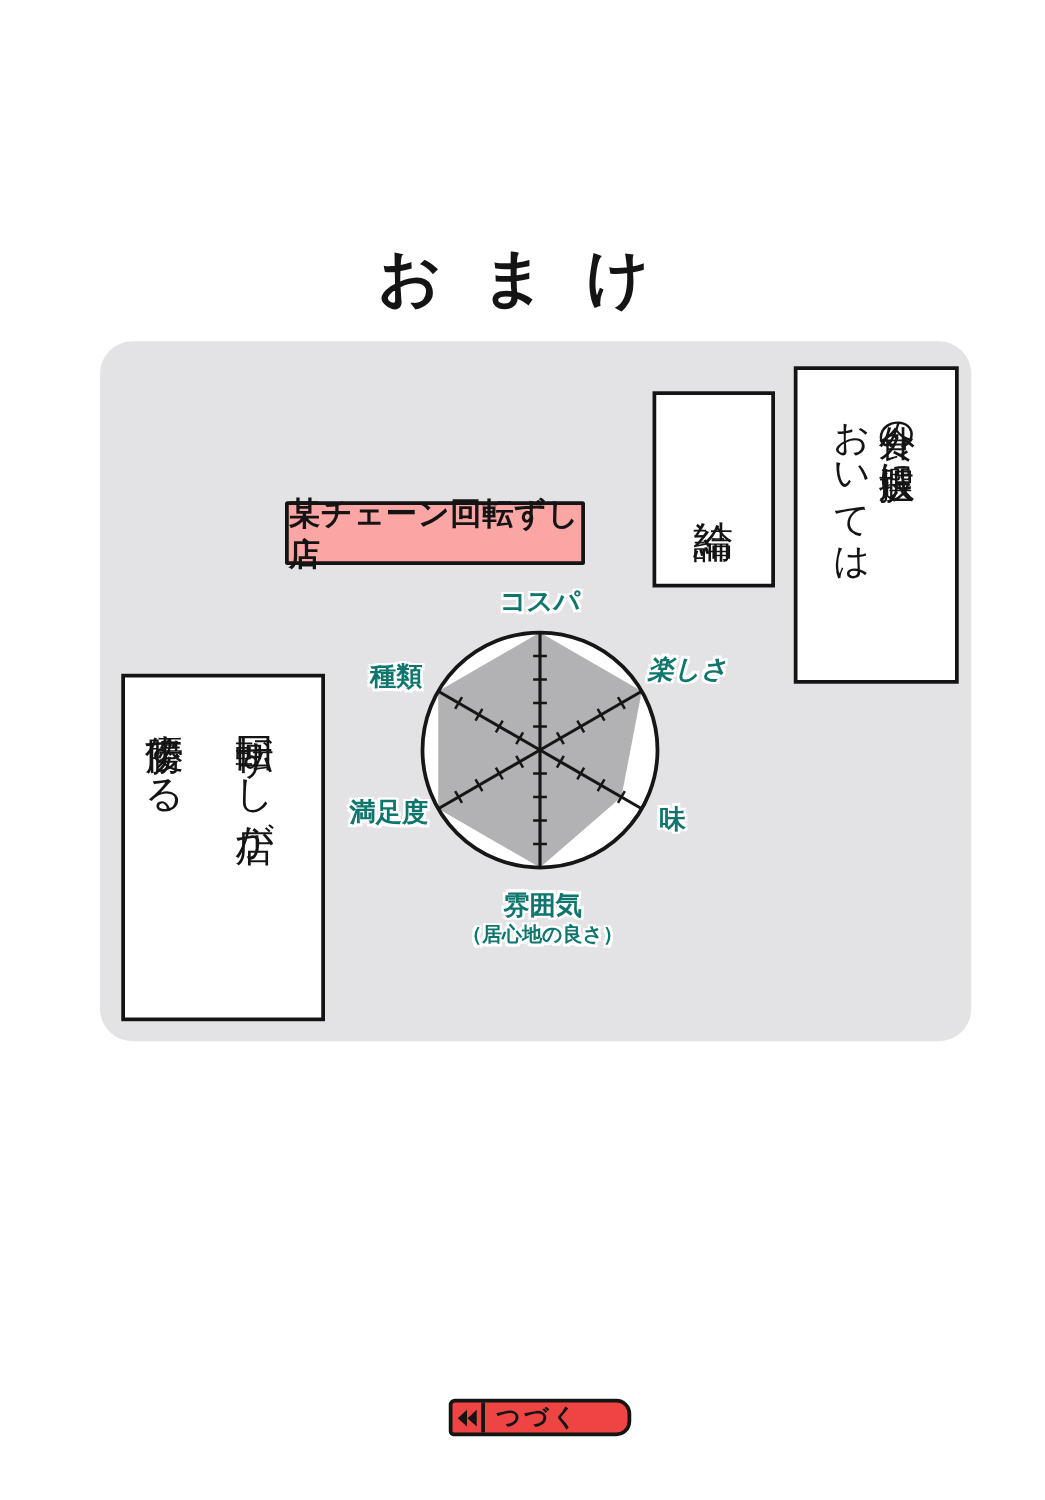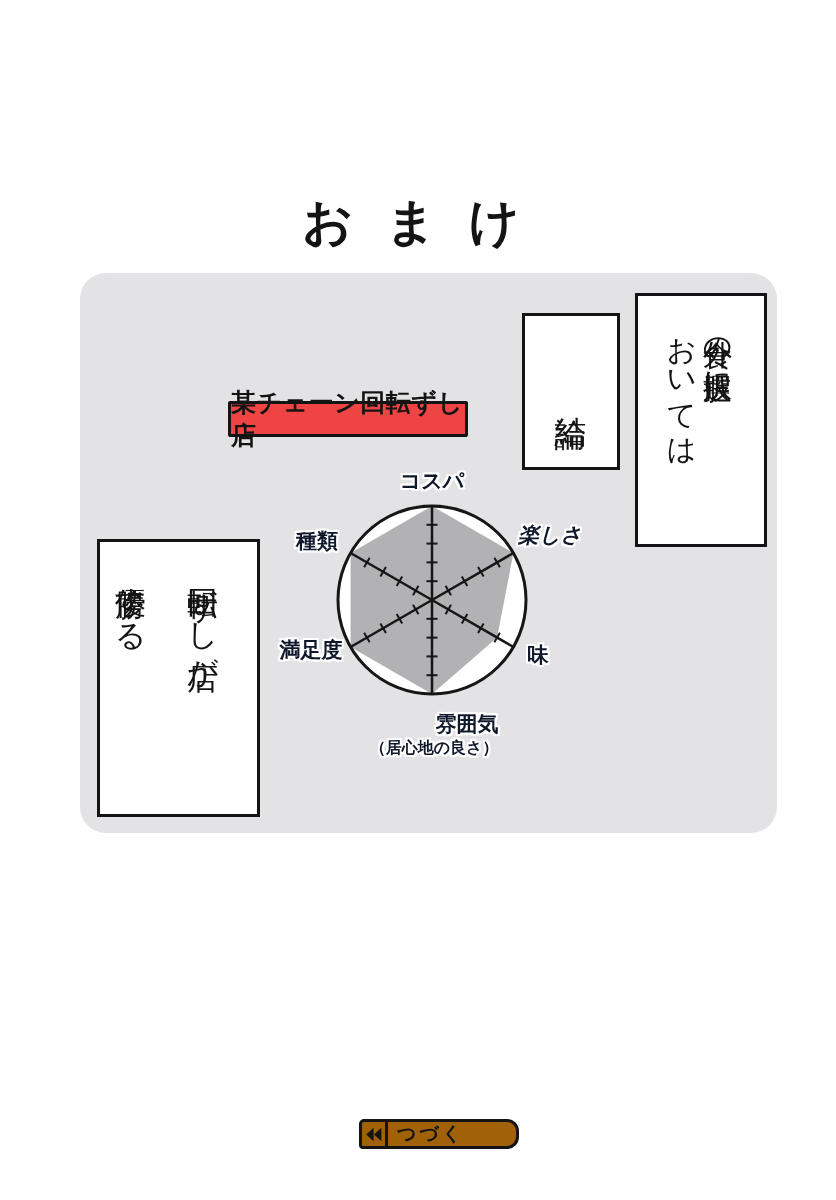--- a/index.html
+++ b/index.html
@@ -20,42 +20,42 @@
     writing-mode:vertical-rl;text-orientation:upright;
     font-family:"DejaVu Serif","Liberation Serif",serif;color:#141414;
   }
   .box-setup{ left:555px;top:20px;width:132px;height:254px;
     font-size:29px;line-height:36px;padding:22px 28px 0 0;}
   .box-ketsuron{ left:442px;top:40px;width:98px;height:157px;
     font-size:32px;line-height:40px;display:flex;align-items:center;justify-content:center;}
   .box-verdict{ left:17px;top:266px;width:163px;height:278px;
     font-size:31px;line-height:72px;padding:23px 18px 0 0;}
   .chain-label{
-    position:absolute;left:148px;top:128px;width:240px;height:36px;box-sizing:border-box;
-    background:#ef4444;border:3px solid #141414;border-radius:2px;
+    position:absolute;left:148px;top:128px;width:240px;height:51px;box-sizing:border-box;
+    background:#fca5a5;border:3px solid #141414;border-radius:2px;
     display:flex;align-items:center;justify-content:center;
     font-size:25px;font-weight:bold;letter-spacing:0.5px;
   }
   .radar{position:absolute;left:192px;top:167px;width:320px;height:320px;}
   .axis-label{
-    position:absolute;transform:translateX(-50%);white-space:nowrap;text-align:right;
-    font-weight:bold;font-size:21px;line-height:23px;color:#0f172a;
+    position:absolute;transform:translateX(-50%);white-space:nowrap;text-align:center;
+    font-weight:bold;font-size:21px;line-height:23px;color:#0f766e;
     text-shadow:-2px -2px 0 #fff,2px -2px 0 #fff,-2px 2px 0 #fff,2px 2px 0 #fff,
                  0 -2px 0 #fff,0 2px 0 #fff,-2px 0 0 #fff,2px 0 0 #fff;
   }
   .axis-label .sub{font-size:16px;}
   .lbl-0{left:352px;top:197px;}
   .lbl-1{left:470px;top:251px;font-style:italic;}
   .lbl-2{left:458px;top:371px;}
   .lbl-3{left:354px;top:440px;}
   .lbl-4{left:231px;top:366px;}
   .lbl-5{left:237px;top:257px;}
   .continue-btn{
-    position:absolute;left:359px;top:1119px;width:160px;height:30px;box-sizing:border-box;
-    background:#a16207;border:3px solid #141414;border-radius:5px 12px 12px 4px;
+    position:absolute;left:359px;top:1119px;width:146px;height:30px;box-sizing:border-box;
+    background:#ef4444;border:3px solid #141414;border-radius:5px 12px 12px 4px;
     display:flex;align-items:stretch;cursor:pointer;
   }
   .continue-icon{
     width:23px;display:flex;align-items:center;justify-content:center;
     border-right:3px solid #141414;
   }
   .continue-text{
     flex:1;display:flex;align-items:center;padding-left:9px;
     font-size:19px;font-weight:bold;letter-spacing:3px;
   }

